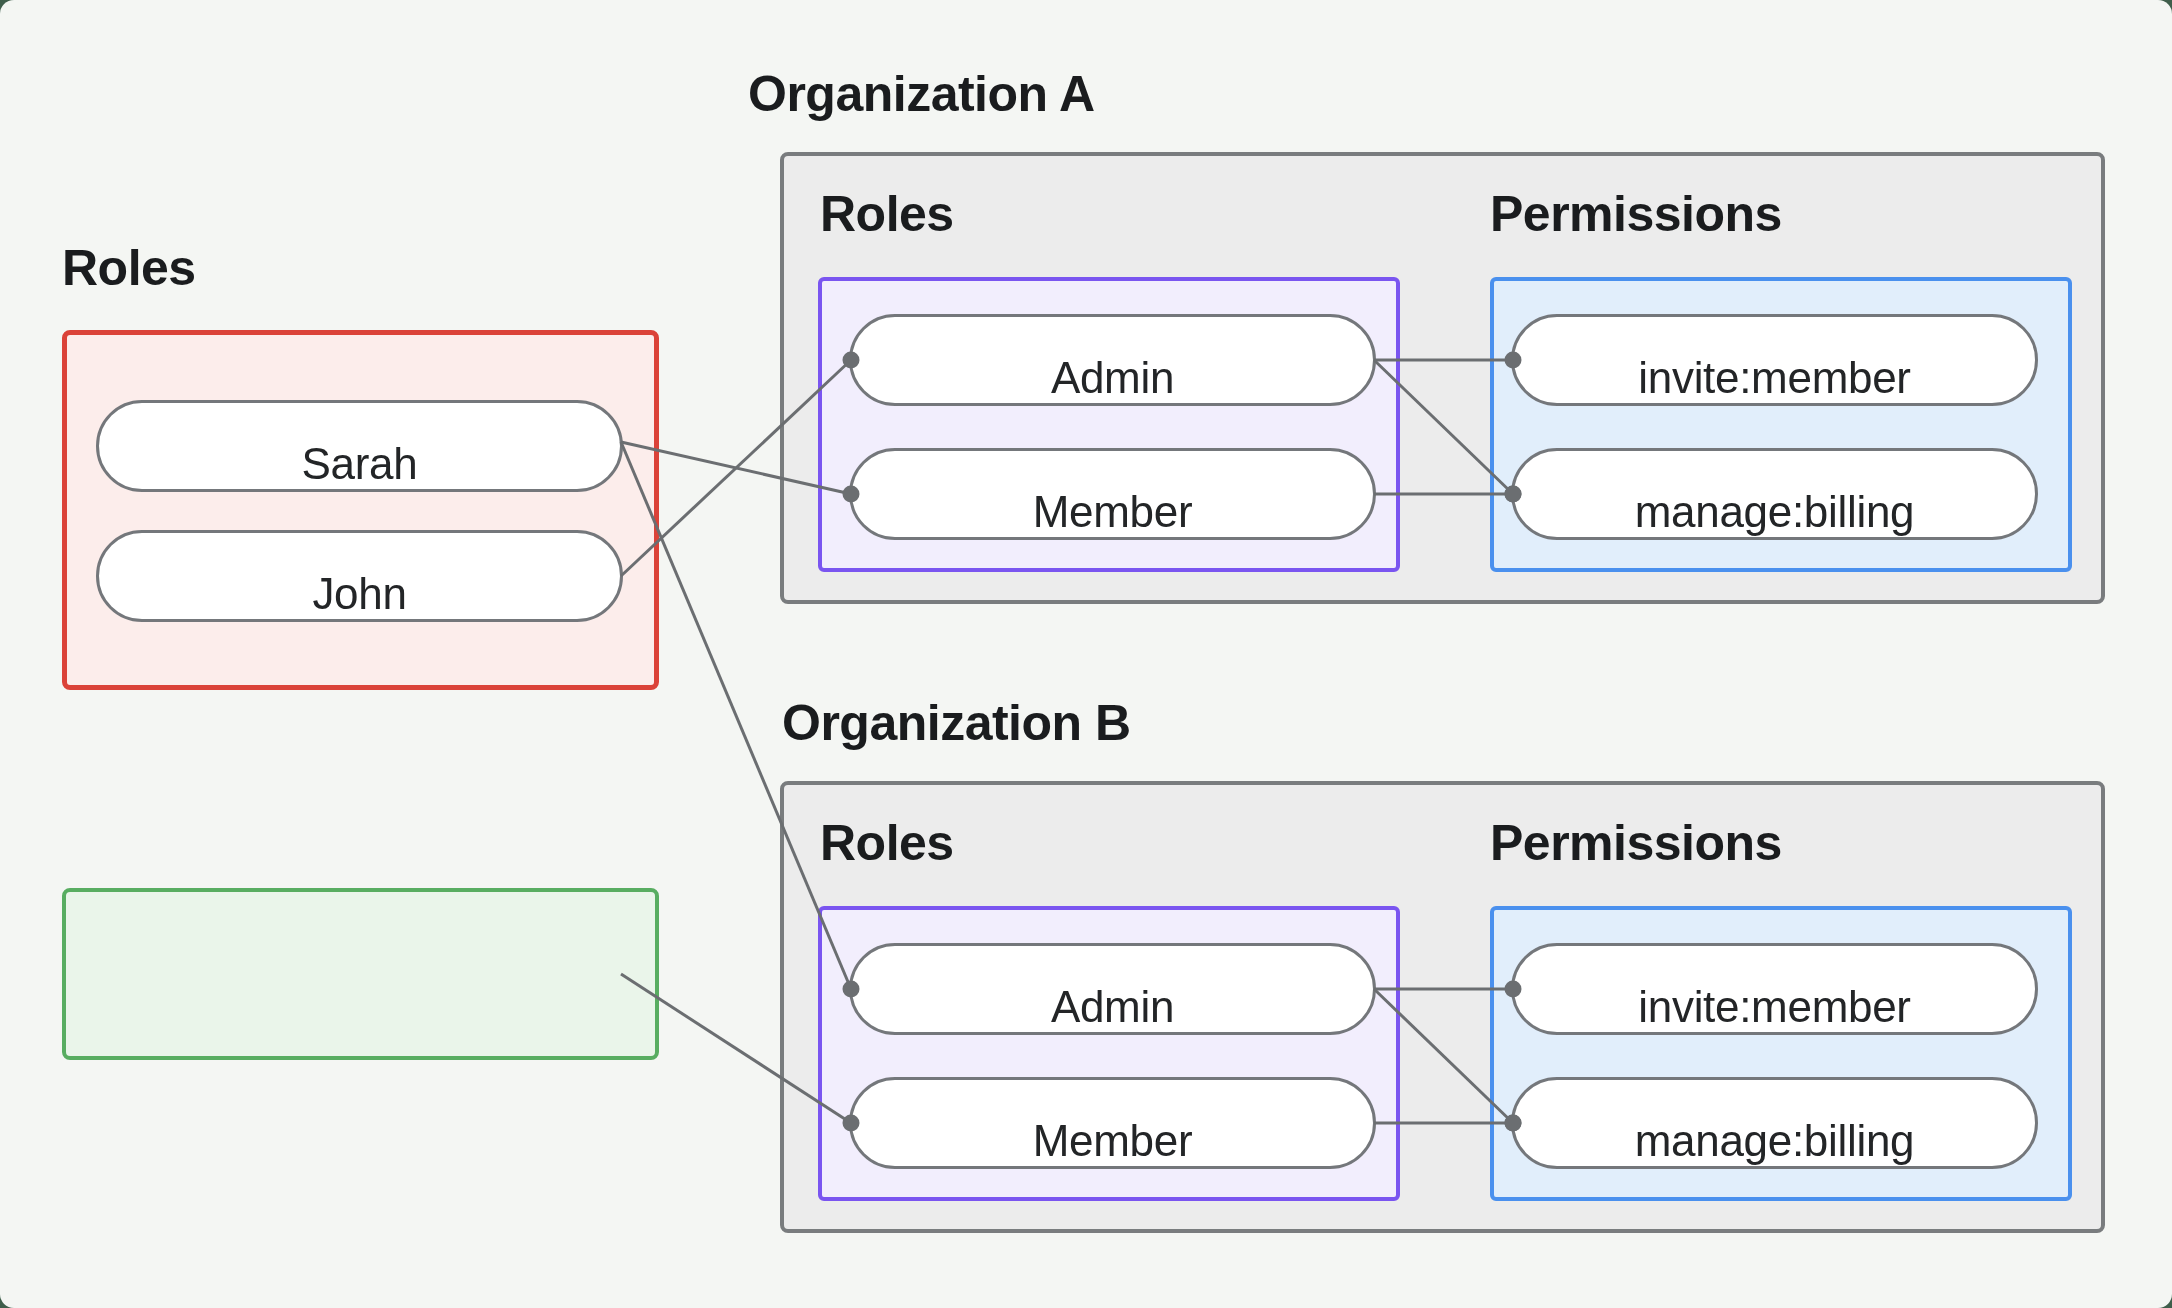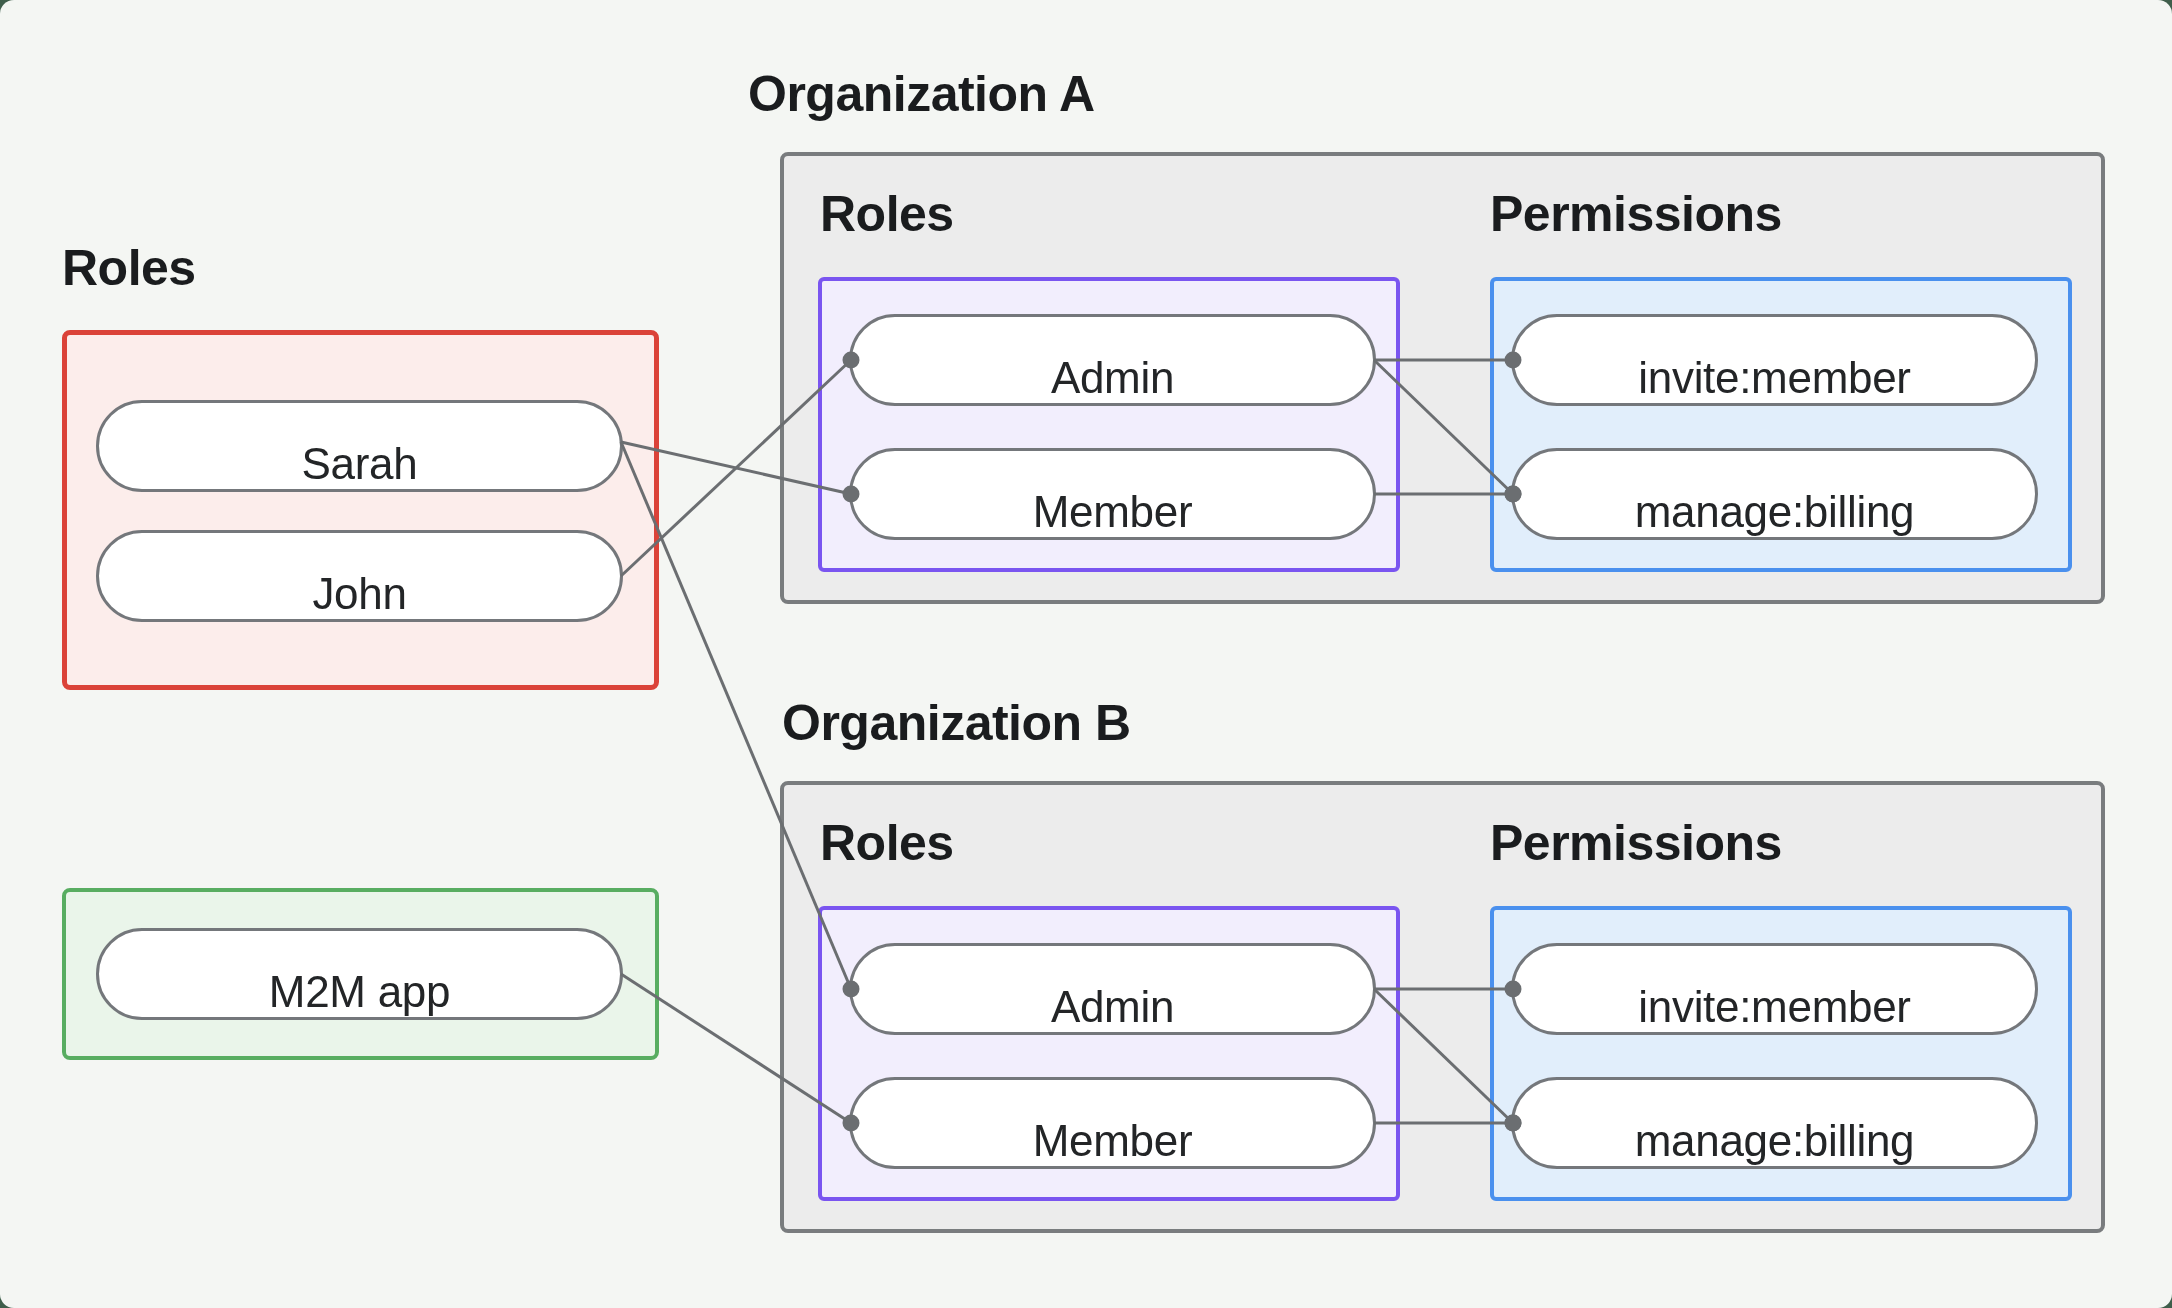--- a/index.html
+++ b/index.html
@@ -106,23 +106,20 @@
   <div class="heading" id="lbl-org-b">Organization B</div>
   <div class="heading" id="lbl-roles-b">Roles</div>
   <div class="heading" id="lbl-perms-b">Permissions</div>
 
   <div class="pill" id="n-sarah">
     <span>Sarah</span>
   </div>
   <div class="pill" id="n-john">
     <span>John</span>
   </div>
-  <div class="pill" id="n-m2m">
-    <span>M2M app</span>
-  </div>
 
   <div class="pill" id="n-a-admin">
     <span>Admin</span>
   </div>
   <div class="pill" id="n-a-member">
     <span>Member</span>
   </div>
   <div class="pill" id="n-a-invite">
     <span>invite:member</span>
   </div>

